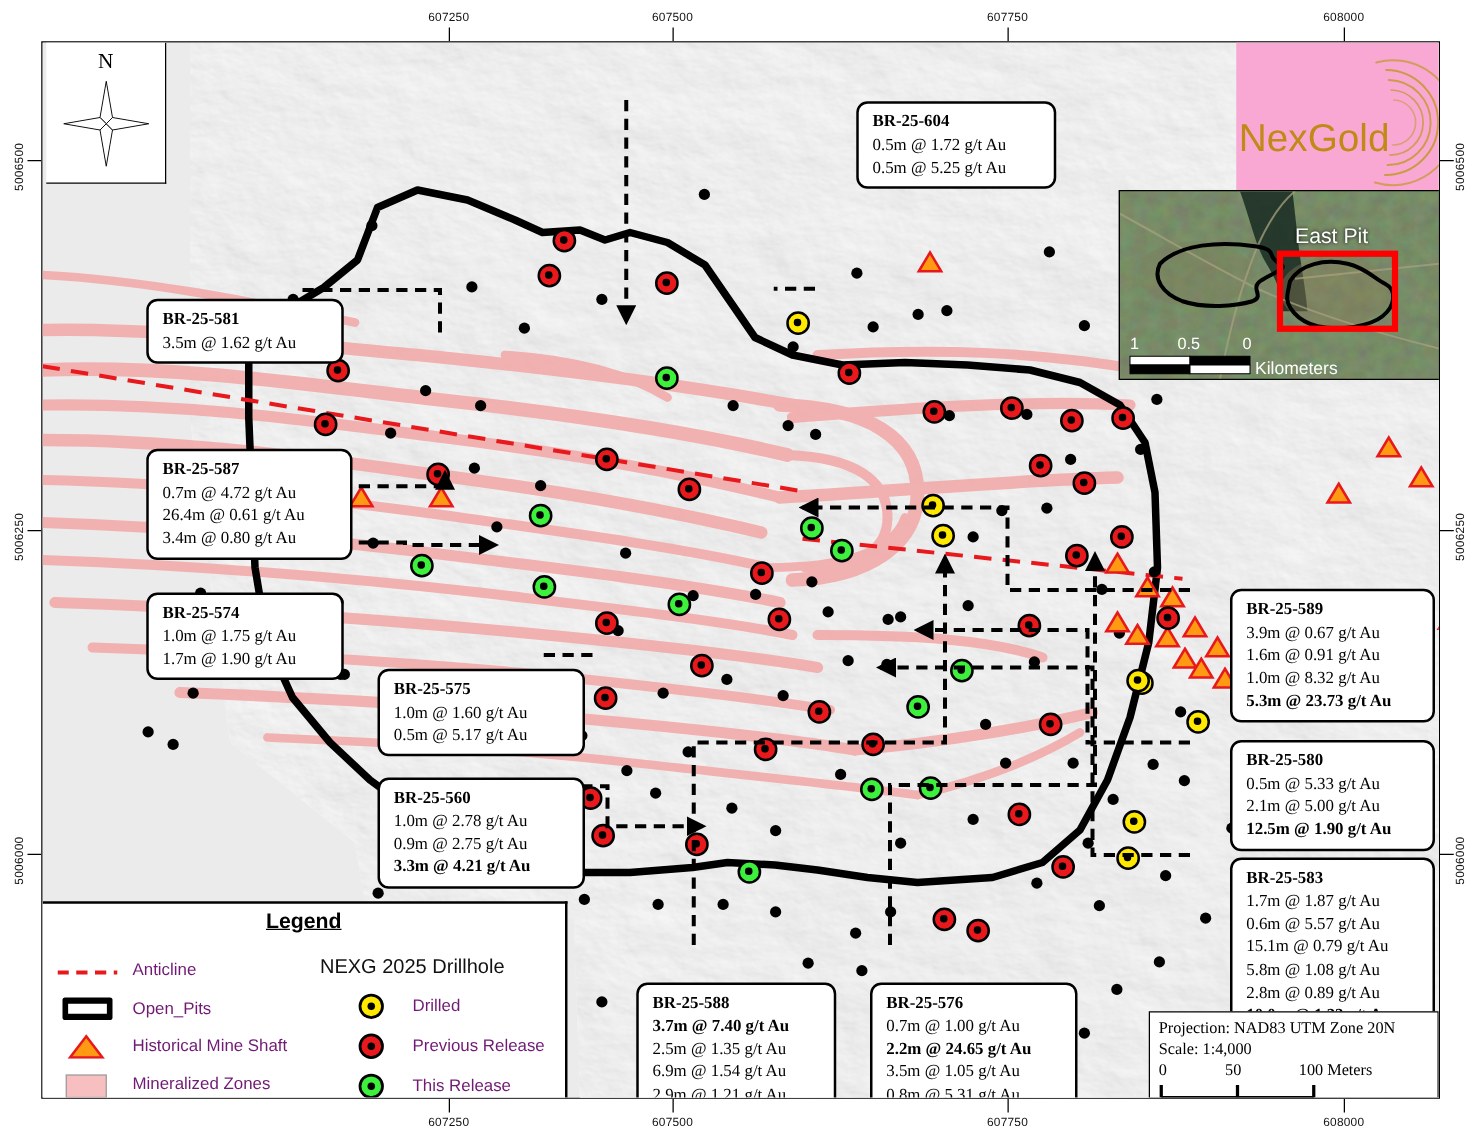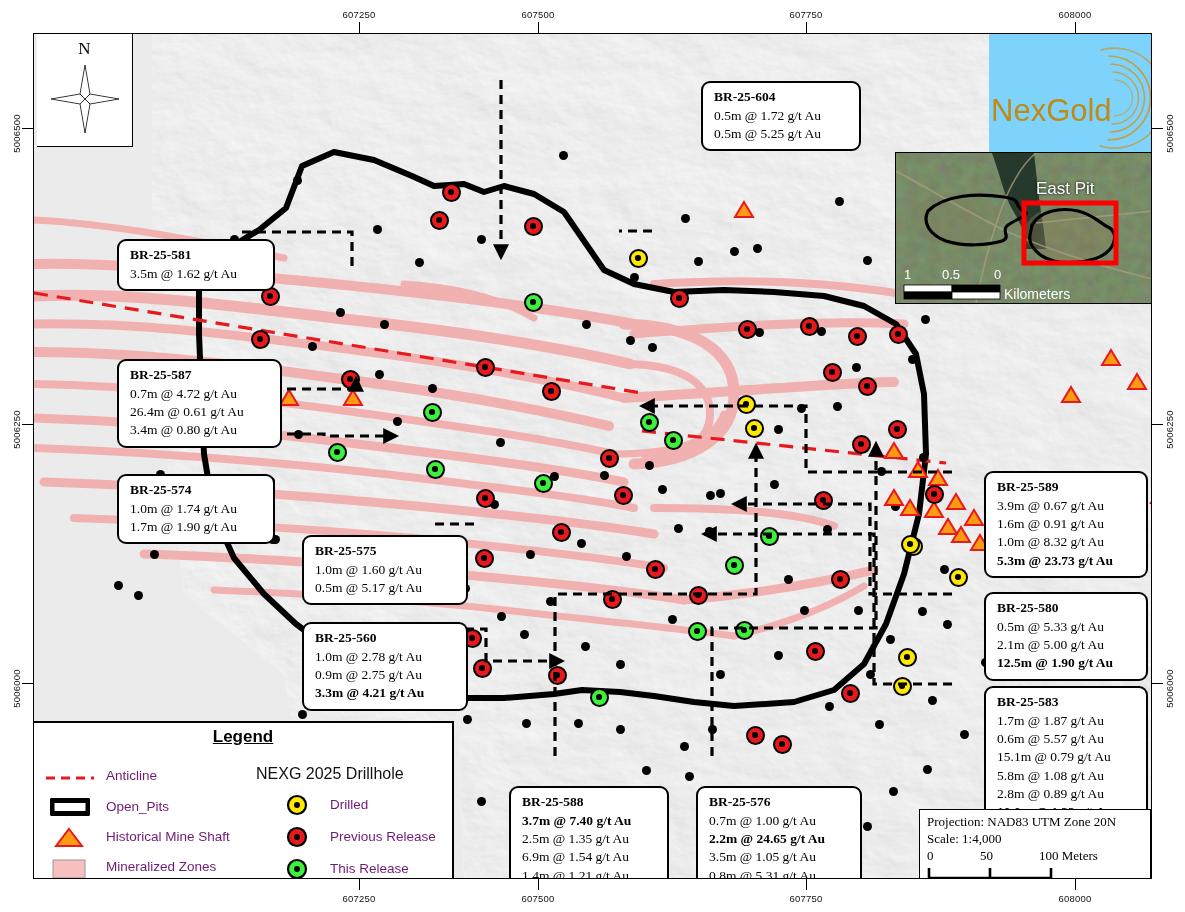--- a/index.html
+++ b/index.html
@@ -47,21 +47,21 @@
 
   
   #inset{position:absolute;left:861px;top:118px;width:258px;height:152px;
          border:1.6px solid #000;box-sizing:border-box;overflow:hidden;z-index:55;
          background:#3d5232;}
   #insetLbl{position:absolute;font-family:"Liberation Sans",sans-serif;color:#fff;
             font-size:17px;left:140px;top:26px;text-shadow:0 0 3px #000;}
 
   
   #logo{position:absolute;left:955px;top:0px;width:164px;height:118px;z-index:58;
-        background:#7dd3fc;}
+        background:#f9a8d4;}
 
   
   #north{position:absolute;left:3px;top:0px;width:96px;height:113px;background:#fff;
          border-right:1.6px solid #000;border-bottom:1.6px solid #000;
          box-sizing:border-box;z-index:58;}
 
   
   #projbox{position:absolute;left:885px;top:775px;width:232px;height:70px;background:#fff;
            border:1.6px solid #000;box-sizing:border-box;z-index:60;padding:4px 0 0 7px;}
   #projbox .pl{font-size:13px;line-height:1.28;color:#000;white-space:nowrap;}
@@ -440,38 +440,38 @@
       </svg>
       <svg width="22" height="20" style="position: absolute; left: 916px; top: 491px; z-index: 24;">
         <polygon points="11,2 20,17 2,17" fill="#FF9A12" stroke="#E8191C" stroke-width="2"></polygon>
       </svg>
       <svg width="22" height="20" style="position: absolute; left: 849px; top: 454px; z-index: 24;">
         <polygon points="11,2 20,17 2,17" fill="#FF9A12" stroke="#E8191C" stroke-width="2"></polygon>
       </svg>
     </div>
 
   <div id="callouts" style="position:absolute;inset:0;">
-      <div class="callout" style="left: 651px; top: 47px; width: 160px; margin-left: 16px;">
+      <div class="callout" style="left: 651px; top: 47px; width: 160px;">
         <div class="hdr">BR-25-604</div>
         <div class="ln">0.5m @ 1.72 g/t Au</div>
         <div class="ln">0.5m @ 5.25 g/t Au</div>
       </div>
       <div class="callout" style="left: 83px; top: 205px; width: 158px;">
         <div class="hdr">BR-25-581</div>
         <div class="ln">3.5m @ 1.62 g/t Au</div>
       </div>
       <div class="callout" style="left: 83px; top: 325px; width: 165px;">
         <div class="hdr">BR-25-587</div>
         <div class="ln">0.7m @ 4.72 g/t Au</div>
         <div class="ln">26.4m @ 0.61 g/t Au</div>
         <div class="ln">3.4m @ 0.80 g/t Au</div>
       </div>
       <div class="callout" style="left: 83px; top: 440px; width: 158px;">
         <div class="hdr">BR-25-574</div>
-        <div class="ln">1.0m @ 1.74 g/t Au</div>
+        <div class="ln">1.0m @ 1.75 g/t Au</div>
         <div class="ln">1.7m @ 1.90 g/t Au</div>
       </div>
       <div class="callout" style="left: 268px; top: 501px; width: 166px;">
         <div class="hdr">BR-25-575</div>
         <div class="ln">1.0m @ 1.60 g/t Au</div>
         <div class="ln">0.5m @ 5.17 g/t Au</div>
       </div>
       <div class="callout" style="left: 268px; top: 588px; width: 166px;">
         <div class="hdr">BR-25-560</div>
         <div class="ln">1.0m @ 2.78 g/t Au</div>
@@ -498,21 +498,21 @@
         <div class="ln">15.1m @ 0.79 g/t Au</div>
         <div class="ln">5.8m @ 1.08 g/t Au</div>
         <div class="ln">2.8m @ 0.89 g/t Au</div>
         <div class="ln b">10.0m @ 1.32 g/t Au</div>
       </div>
       <div class="callout" style="left: 475px; top: 752px; width: 160px;">
         <div class="hdr">BR-25-588</div>
         <div class="ln b">3.7m @ 7.40 g/t Au</div>
         <div class="ln">2.5m @ 1.35 g/t Au</div>
         <div class="ln">6.9m @ 1.54 g/t Au</div>
-        <div class="ln">1.4m @ 1.21 g/t Au</div>
+        <div class="ln">2.9m @ 1.21 g/t Au</div>
       </div>
       <div class="callout" style="left: 662px; top: 752px; width: 166px;">
         <div class="hdr">BR-25-576</div>
         <div class="ln">0.7m @ 1.00 g/t Au</div>
         <div class="ln b">2.2m @ 24.65 g/t Au</div>
         <div class="ln">3.5m @ 1.05 g/t Au</div>
         <div class="ln">0.8m @ 5.31 g/t Au</div>
       </div>
     </div>
 

